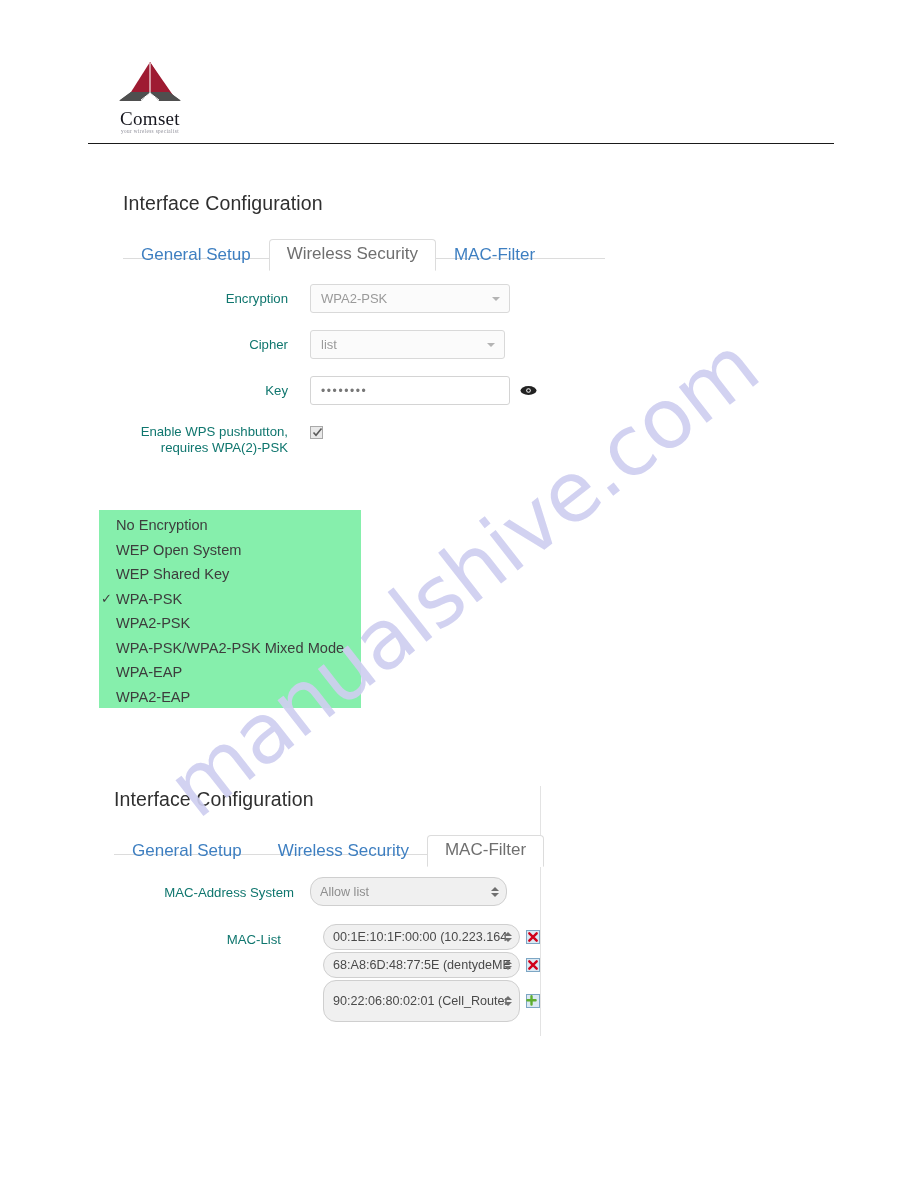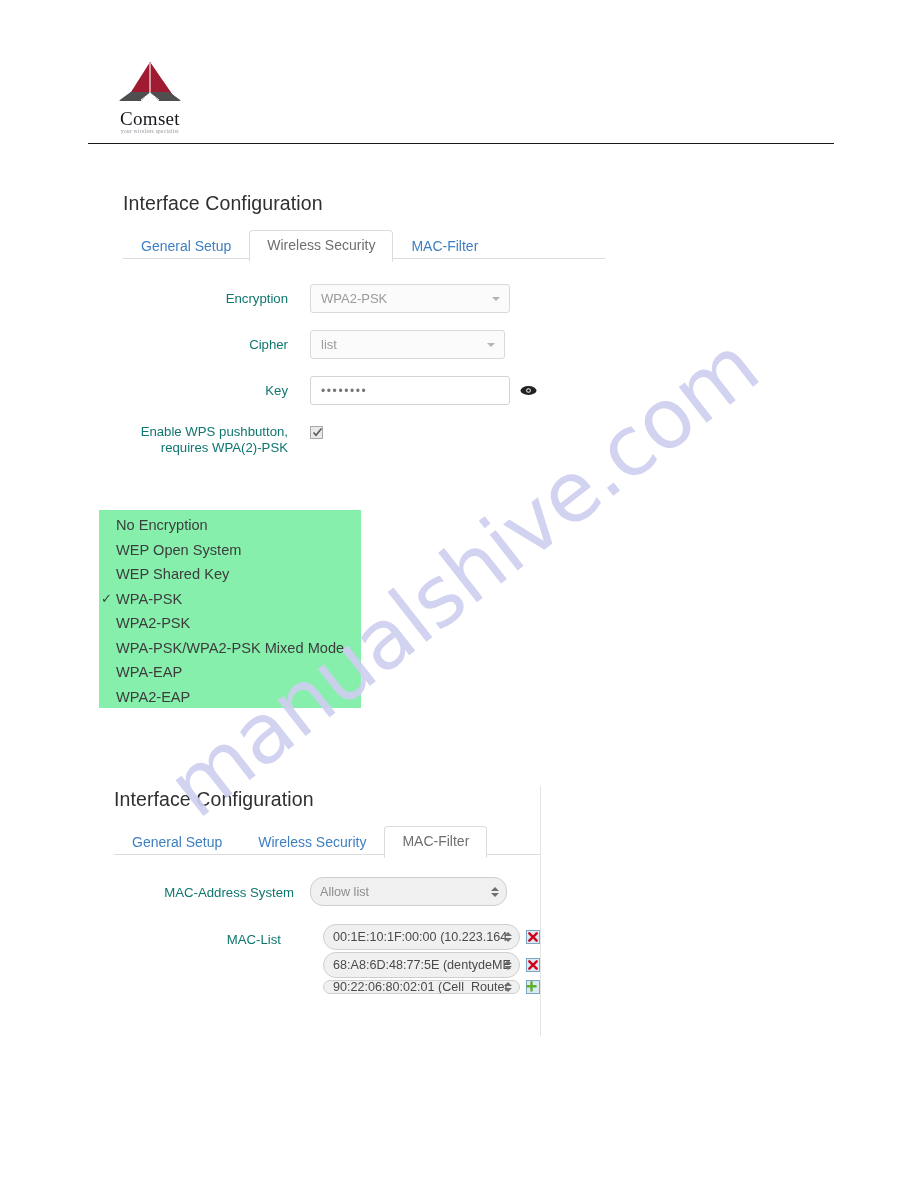--- a/index.html
+++ b/index.html
@@ -99,28 +99,28 @@
   .tabbar {
     position: relative;
     height: 33px;
     border-bottom: 1px solid #dcdcdc;
     display: flex;
     align-items: flex-end;
   }
   .tab {
     position: relative;
     padding: 6px 17px 8px 17px;
-    font-size: 14px;
+    font-size: 17px;
     color: #3e7fc1;
     line-height: 16px;
     white-space: nowrap;
     background: transparent;
     border: 1px solid transparent;
     border-bottom: none;
-    top: 4px;
+    top: 13px;
   }
   .tab.active {
     color: #6f6f6f;
     background: #ffffff;
     border: 1px solid #dcdcdc;
     border-bottom: 1px solid #ffffff;
     border-top-left-radius: 4px;
     border-top-right-radius: 4px;
   }
 
@@ -439,21 +439,21 @@
         </div>
         <span class="row-btn" style="margin-left:6px;">
           <svg width="14" height="14" viewBox="0 0 14 14" xmlns="http://www.w3.org/2000/svg">
             <rect x="0.5" y="0.5" width="13" height="13" fill="#dbe9f3" stroke="#7da6c4" stroke-width="1"></rect>
             <path d="M3.3 3.3 L10.7 10.7 M10.7 3.3 L3.3 10.7" stroke="#d0021b" stroke-width="2.4" stroke-linecap="round"></path>
           </svg>
         </span>
       </div>
 
       <div style="display:flex; align-items:center; margin-top:2px;">
-        <div class="mac-select" style="width:197px; height:14px;">
+        <div class="mac-select" style="width:197px; height:42px;">
           <span>90:22:06:80:02:01 (Cell_Router</span>
           <span class="spinner">
             <span class="spin-up"></span>
               <span class="spin-dn"></span>
           </span>
         </div>
         <span class="row-btn" style="margin-left:6px;">
           <svg width="14" height="14" viewBox="0 0 14 14" xmlns="http://www.w3.org/2000/svg">
             <rect x="0.5" y="0.5" width="13" height="13" fill="#dbe9f3" stroke="#7da6c4" stroke-width="1"></rect>
             <path d="M5.5 2.2 L5.5 10.5 M1.4 6.3 L9.6 6.3" stroke="#5eae2f" stroke-width="2.4" stroke-linecap="round"></path>

